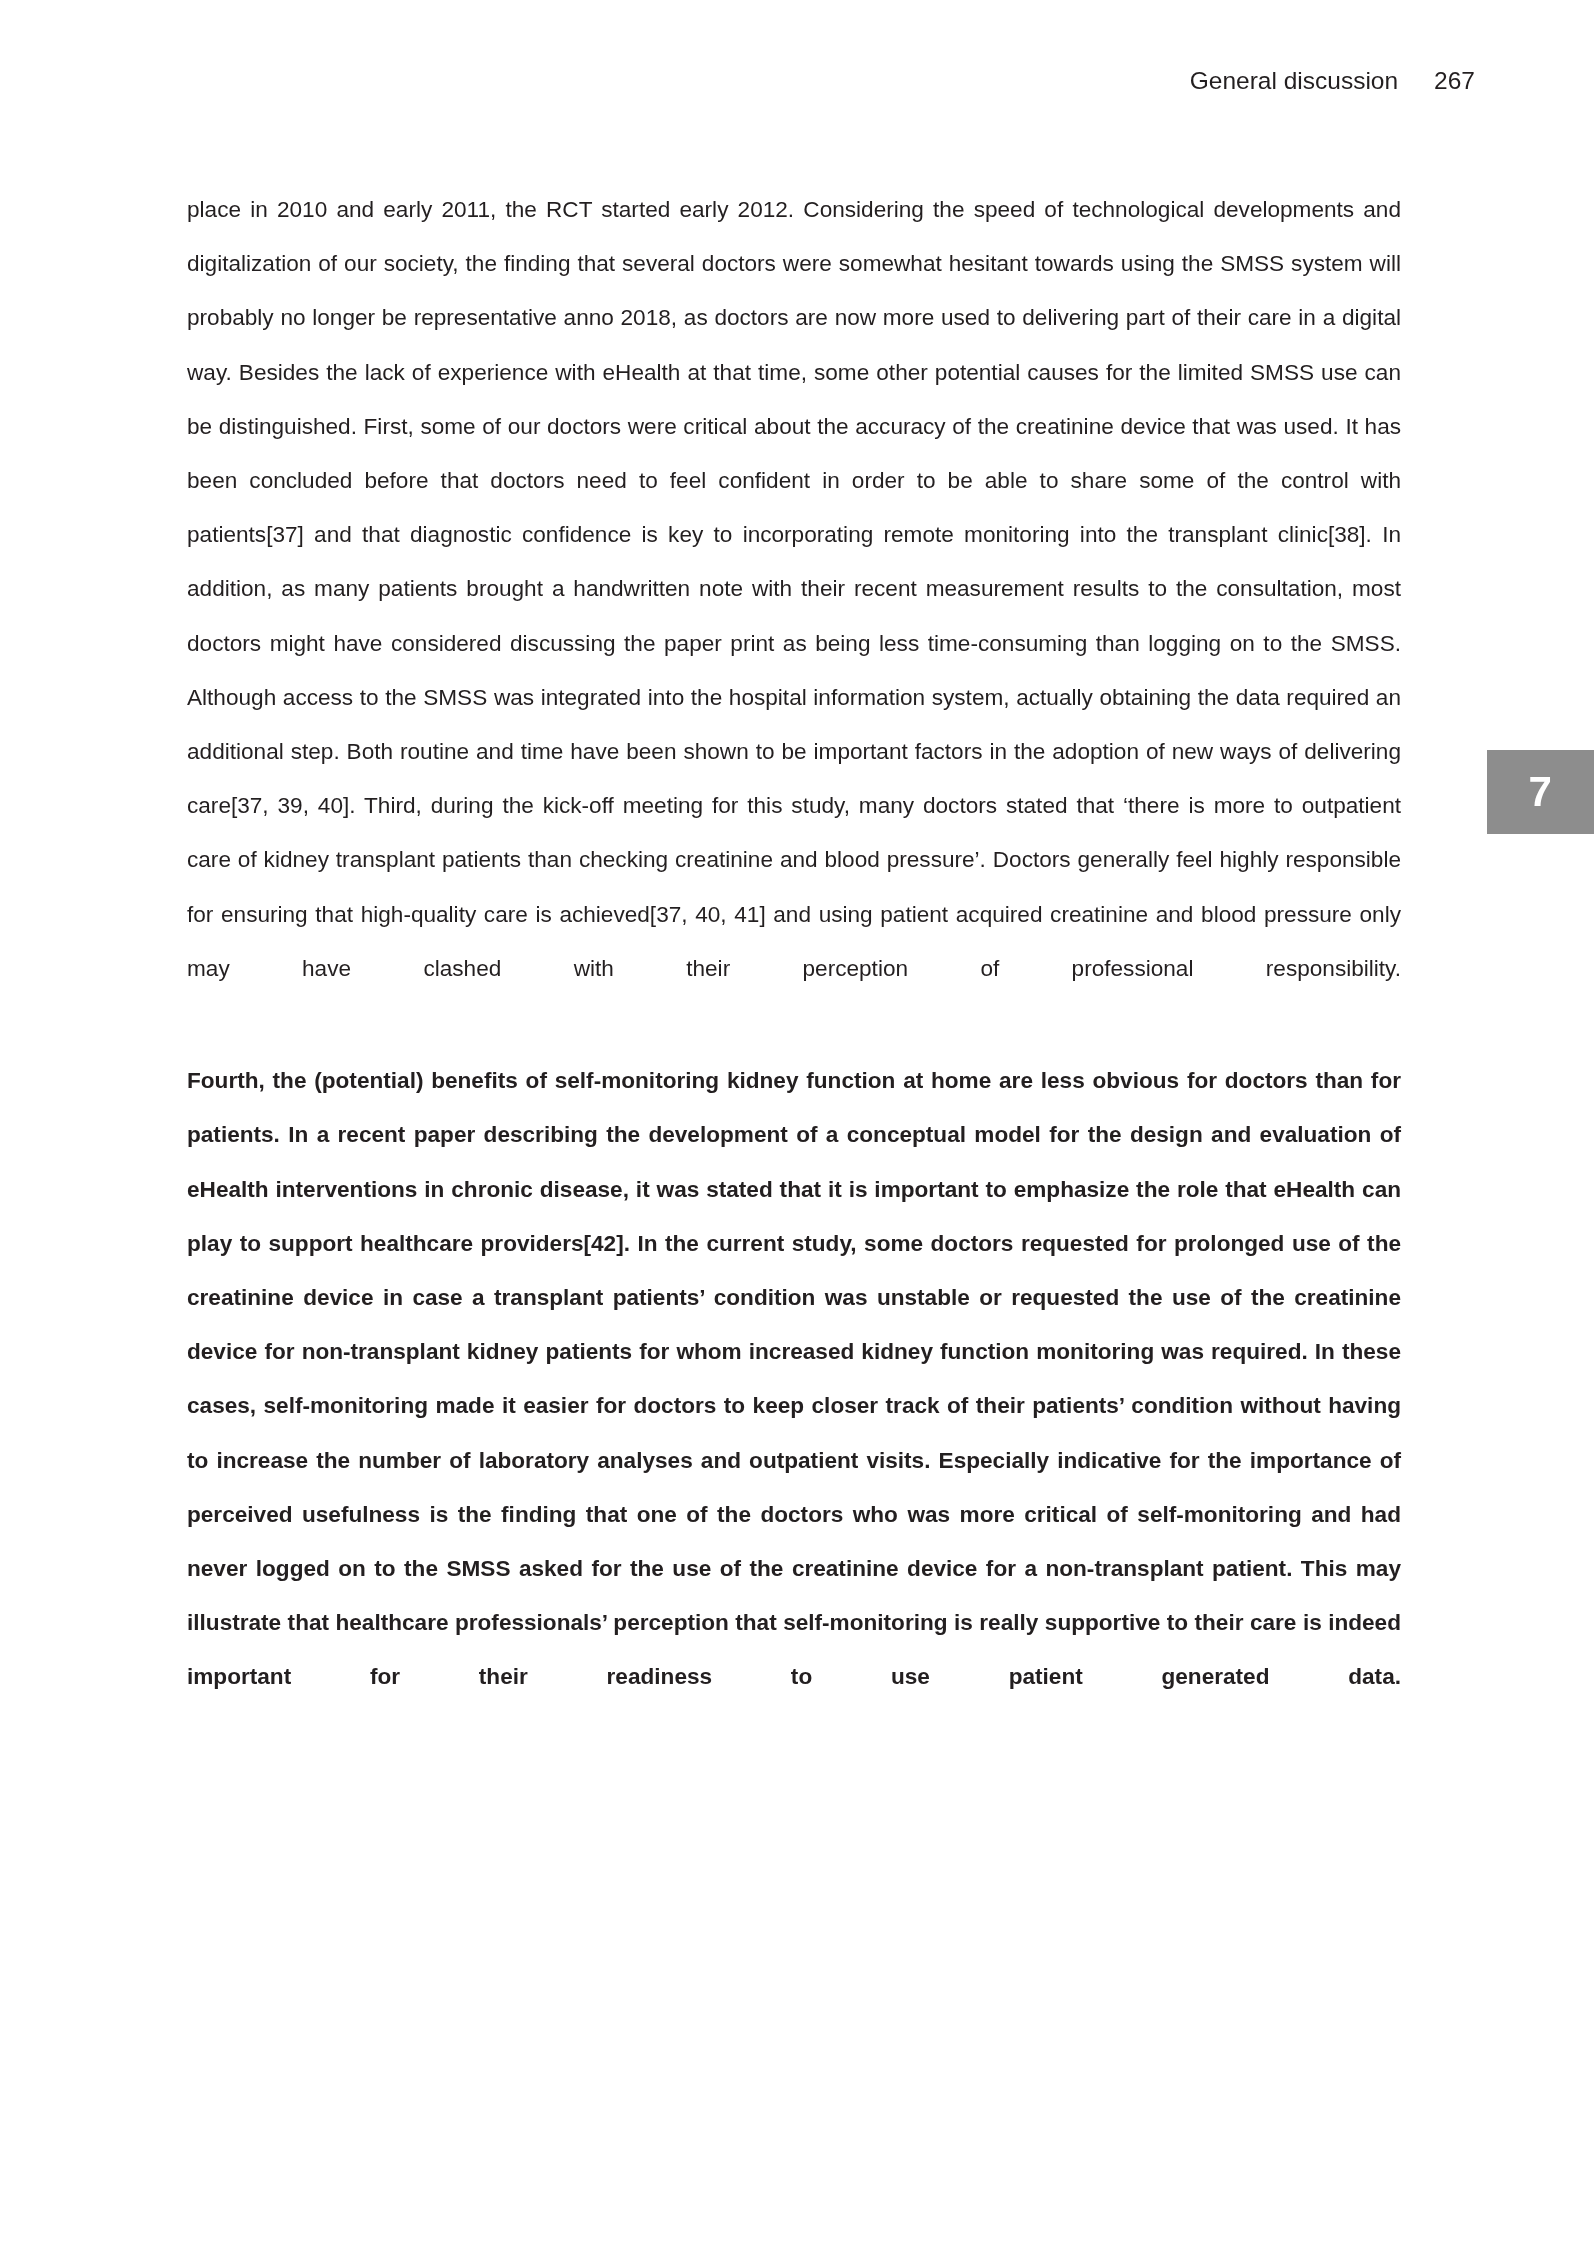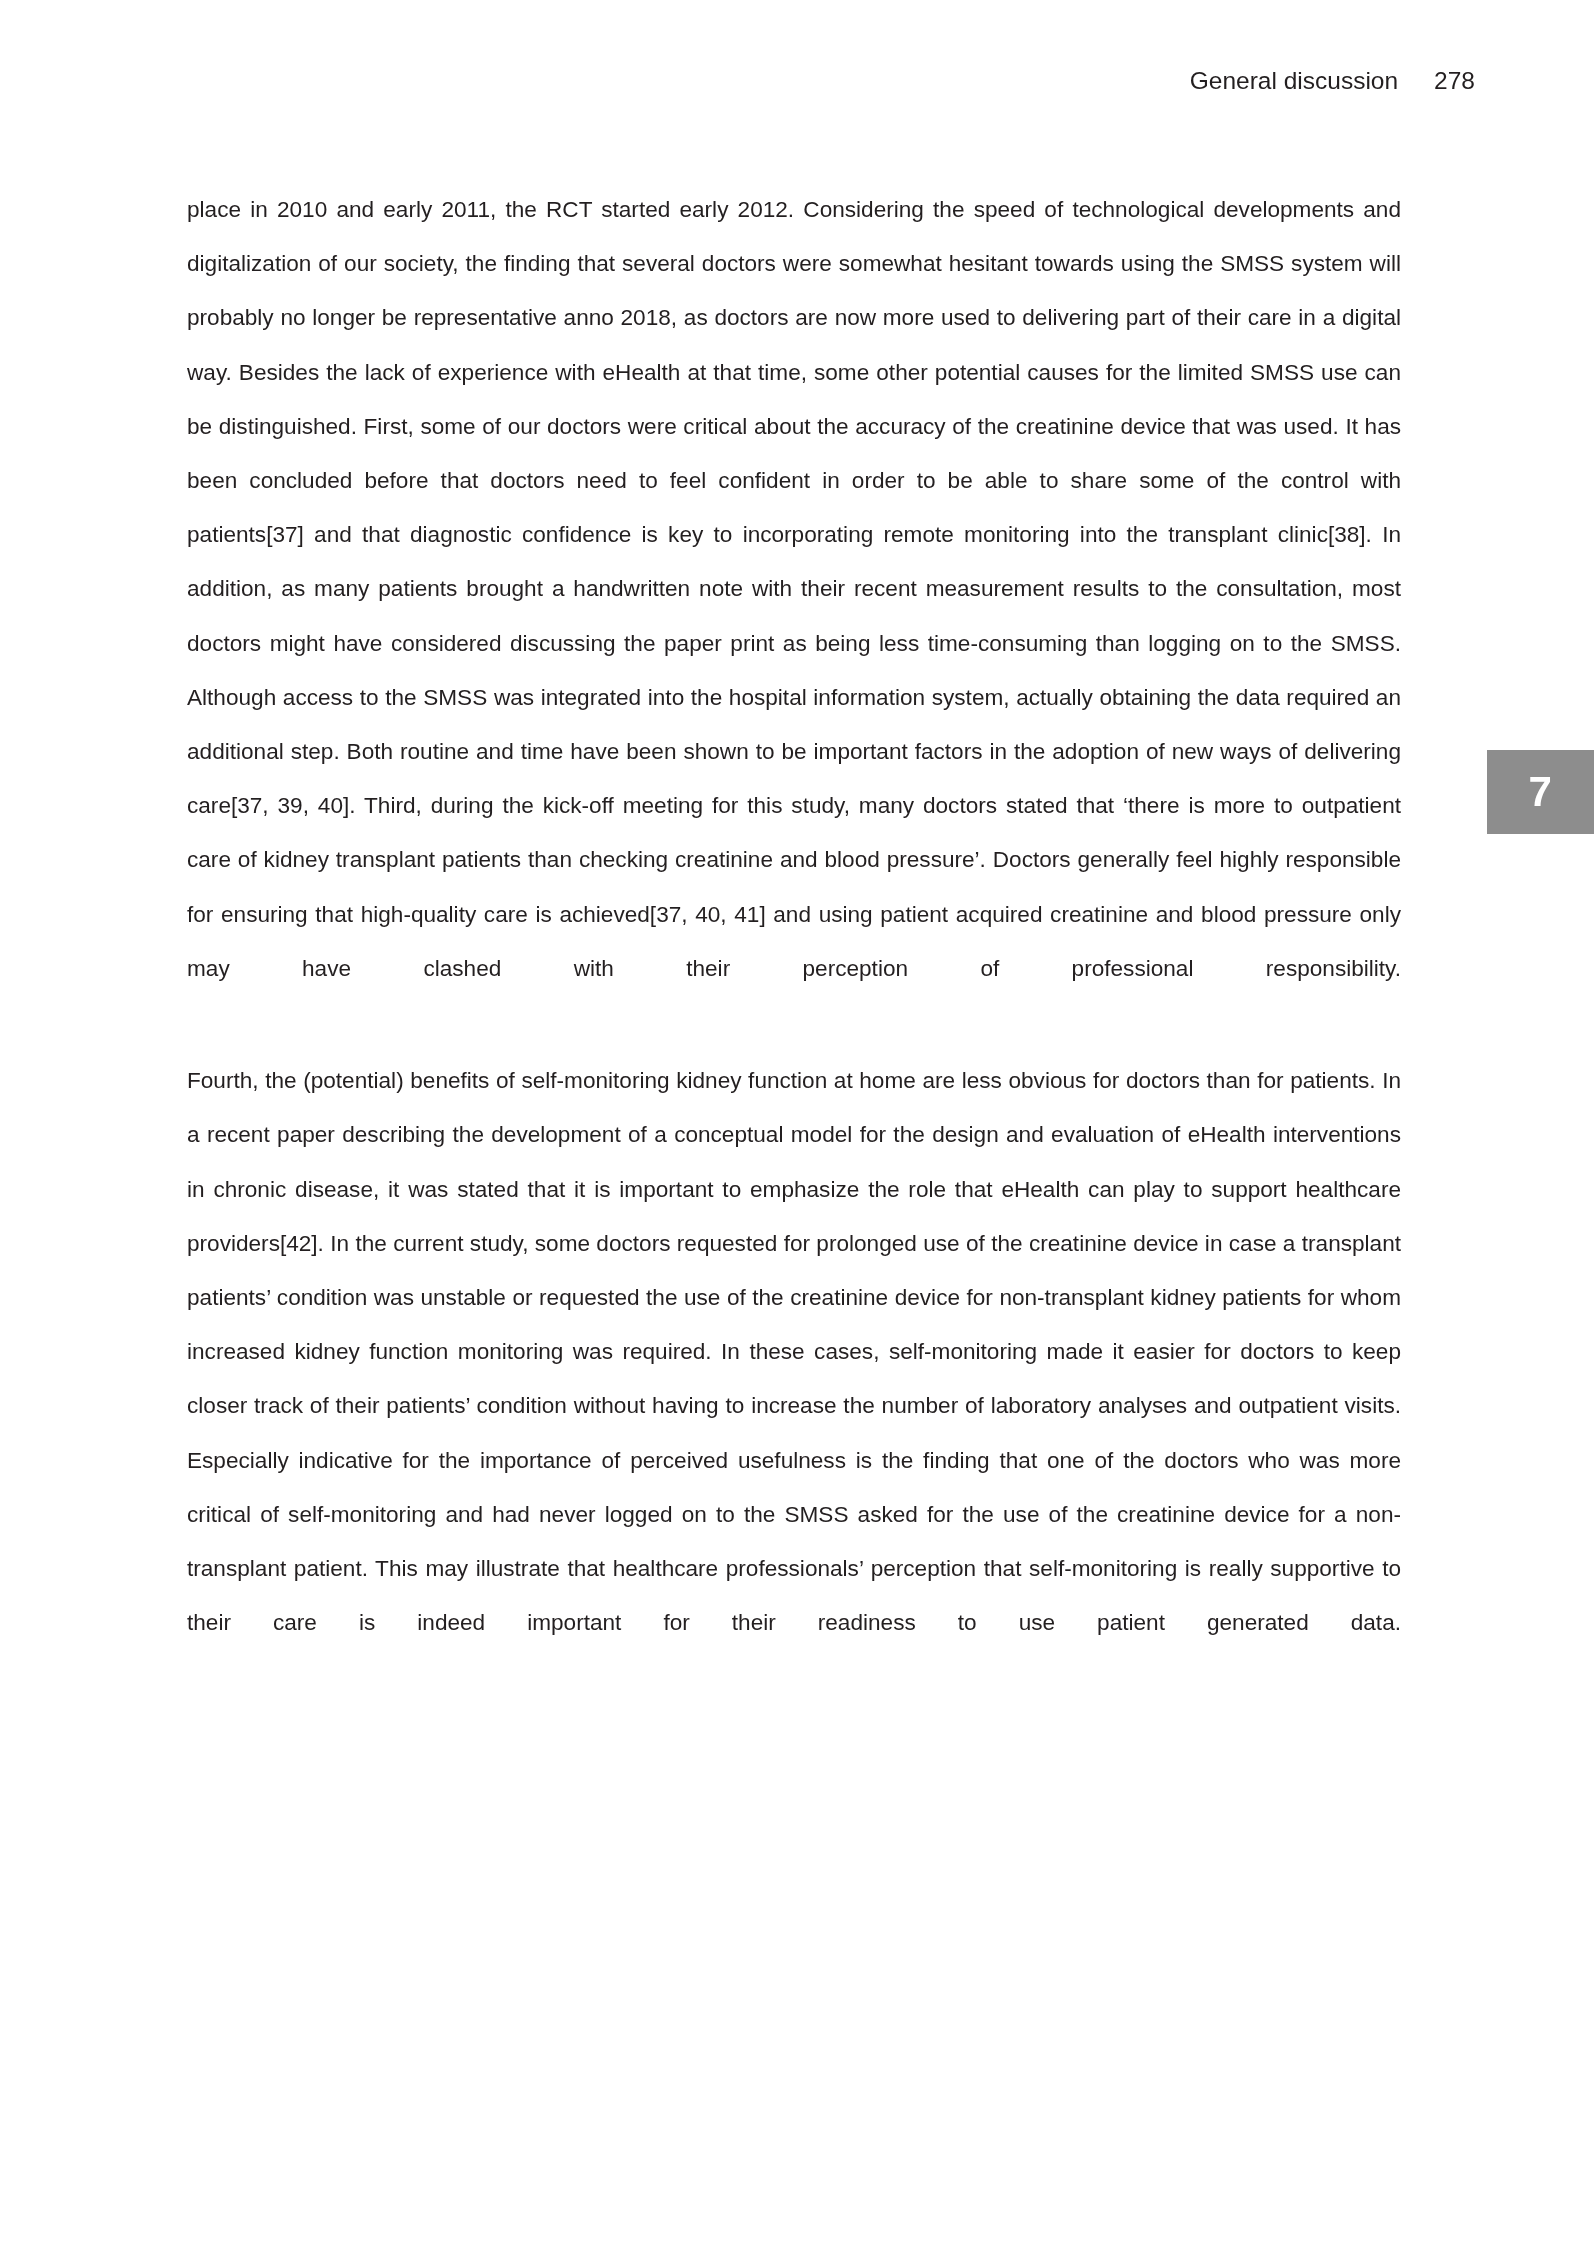--- a/index.html
+++ b/index.html
@@ -80,37 +80,38 @@
     margin: 4px;
     font-size: 22.6px;
     line-height: 54.2px;
     text-align: justify;
     text-justify: inter-word;
     color: #231f20;
     hyphens: none;
   }
   p.para + p.para {
     margin-top: 0;
+    font-weight: bold;
   }
   
   p.para:after {
     content: "";
     display: inline-block;
     width: 100%;
   }
 </style>
 </head>
 <body>
 
 <div class="page">
 
   <div class="header">
     <div class="header-title">General discussion</div>
     <div class="header-rule"></div>
-    <div class="header-pageno">278</div>
+    <div class="header-pageno">267</div>
   </div>
 
   <div class="chapter-tab">
     <span>7</span>
   </div>
 
   <div class="content">
     <p class="para">place in 2010 and early 2011, the RCT started early 2012. Considering the speed of technological developments and digitalization of our society, the finding    that several doctors were somewhat hesitant towards using the SMSS system will probably no longer be representative anno 2018, as doctors are now more used to delivering part of their care in a digital way. Besides the lack of experience with eHealth at that time, some other potential causes for the limited SMSS use can be distinguished. First, some of our doctors were critical about the accuracy of the creatinine device that was used. It has been concluded before that doctors need to feel confident in order to be able to share some of the control with patients[37] and that diagnostic confidence is key to incorporating remote monitoring into the transplant clinic[38]. In addition, as many patients brought a handwritten note with their recent measurement results to the consultation, most doctors might have considered discussing the paper print as being less time-consuming than logging on to the SMSS. Although access to the SMSS was integrated into the hospital information system, actually obtaining the data required an additional step. Both routine and time have been shown to be important factors in the adoption of new ways of delivering care[37, 39, 40]. Third, during the kick-off meeting for this study, many doctors stated that ‘there is more to outpatient care of kidney transplant patients than checking creatinine and blood pressure’. Doctors generally feel highly responsible for ensuring that high-quality care is achieved[37, 40, 41] and using patient acquired creatinine and blood pressure only may have clashed with their perception of professional responsibility.</p>
     <p class="para">Fourth, the (potential) benefits of self-monitoring kidney function at home are less obvious for doctors than for patients. In a recent paper describing the development of a conceptual model for the design and evaluation of eHealth interventions in chronic disease, it was stated that it is important to emphasize the role that eHealth can play to support healthcare providers[42]. In the current study, some doctors requested for prolonged use of the creatinine device in case a transplant patients’ condition was unstable or requested the use of the creatinine device for non-transplant kidney patients for whom increased kidney function monitoring was required. In these cases, self-monitoring made it easier for doctors to keep closer track of their patients’ condition without having to increase the number of laboratory analyses and outpatient visits. Especially indicative for the importance of perceived usefulness is the finding that one of the doctors who was more critical of self-monitoring and had never logged on to the SMSS asked for the use of the creatinine device for a non-transplant patient. This may illustrate that healthcare professionals’ perception that self-monitoring is really supportive to their care is indeed important for their readiness to use patient generated data.</p>
   </div>

